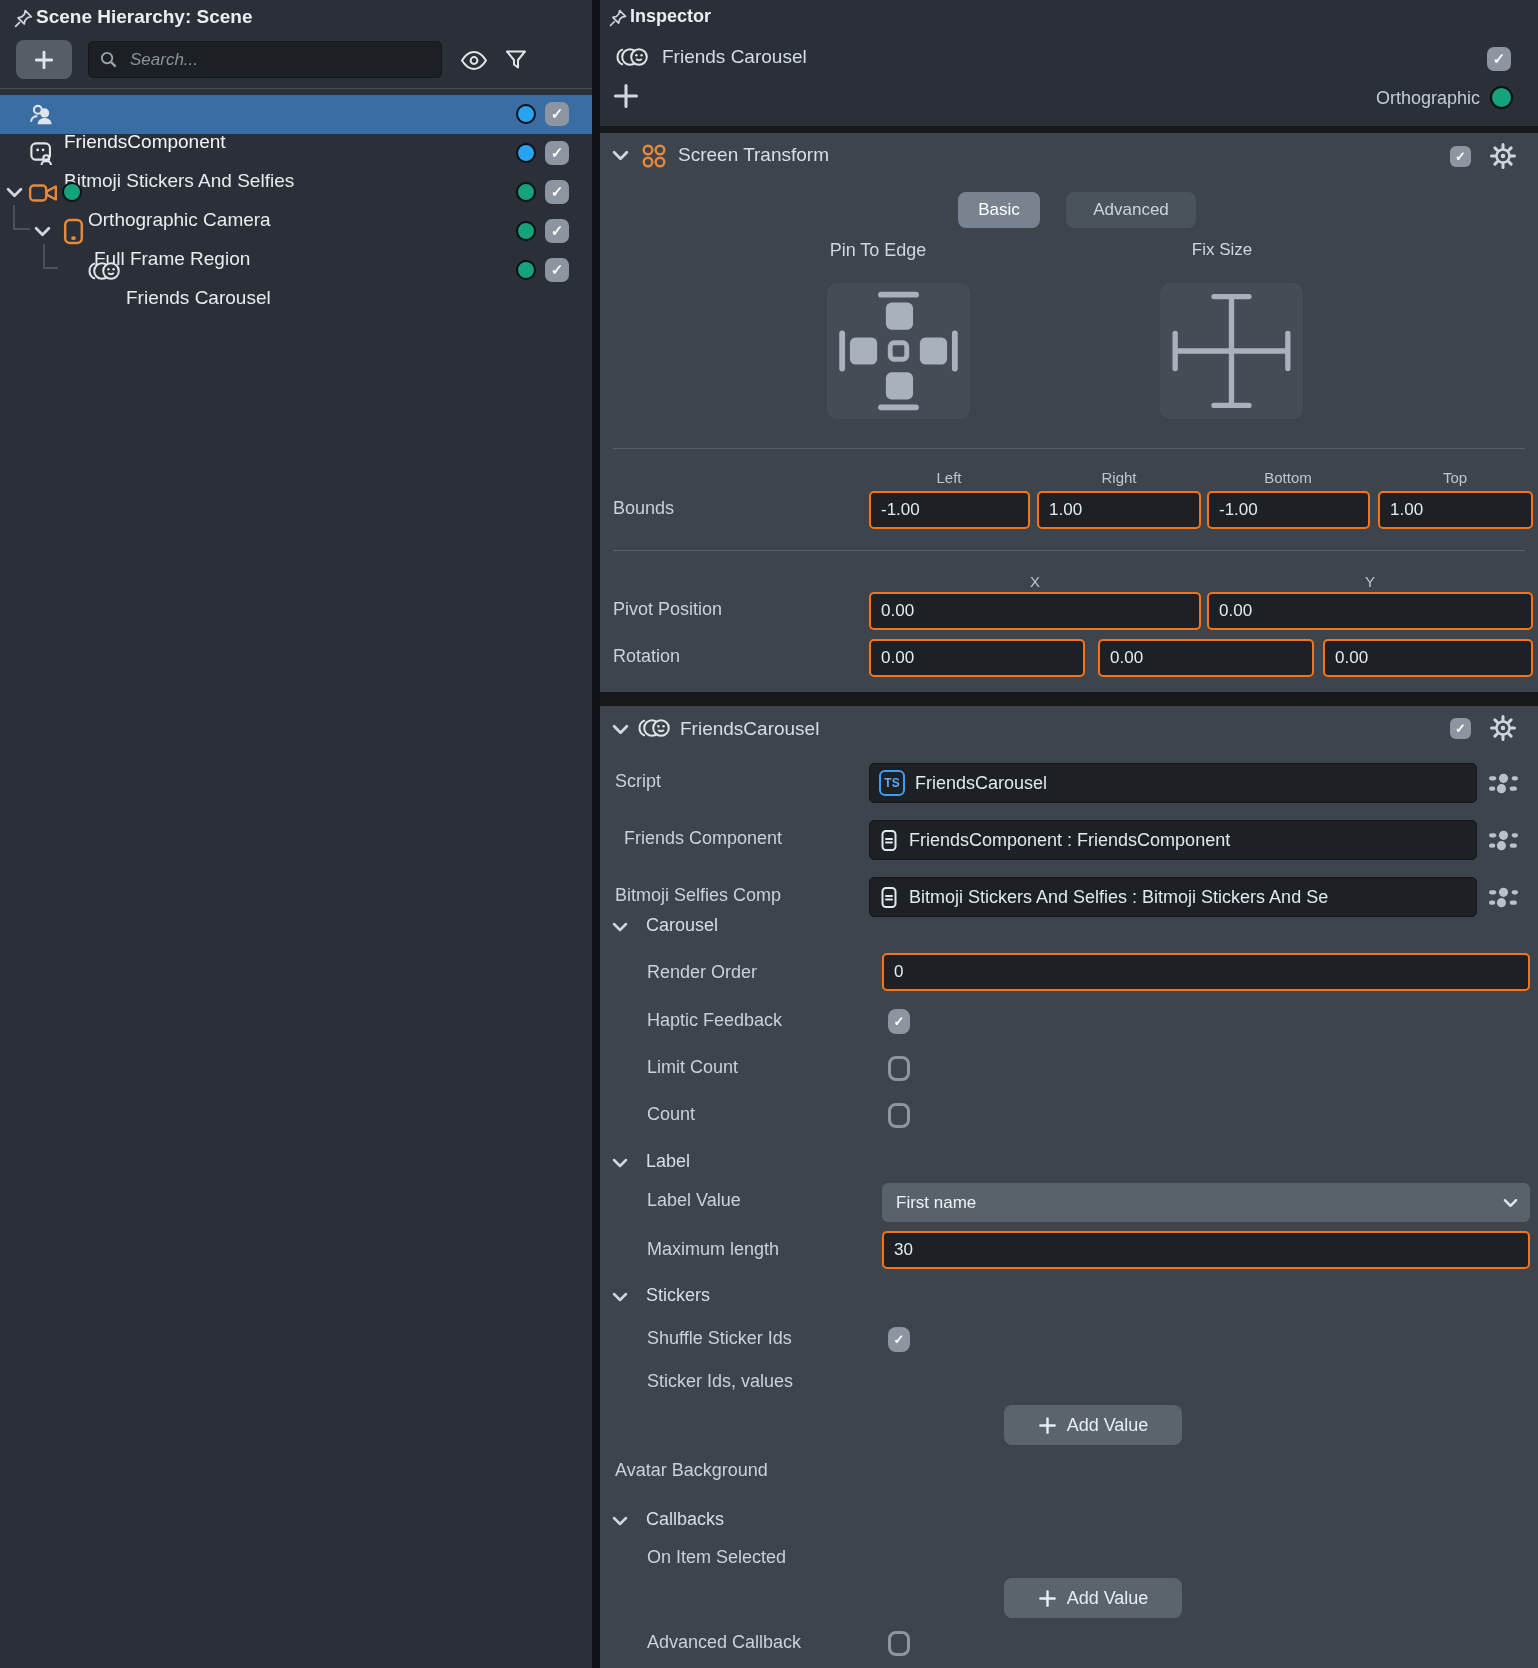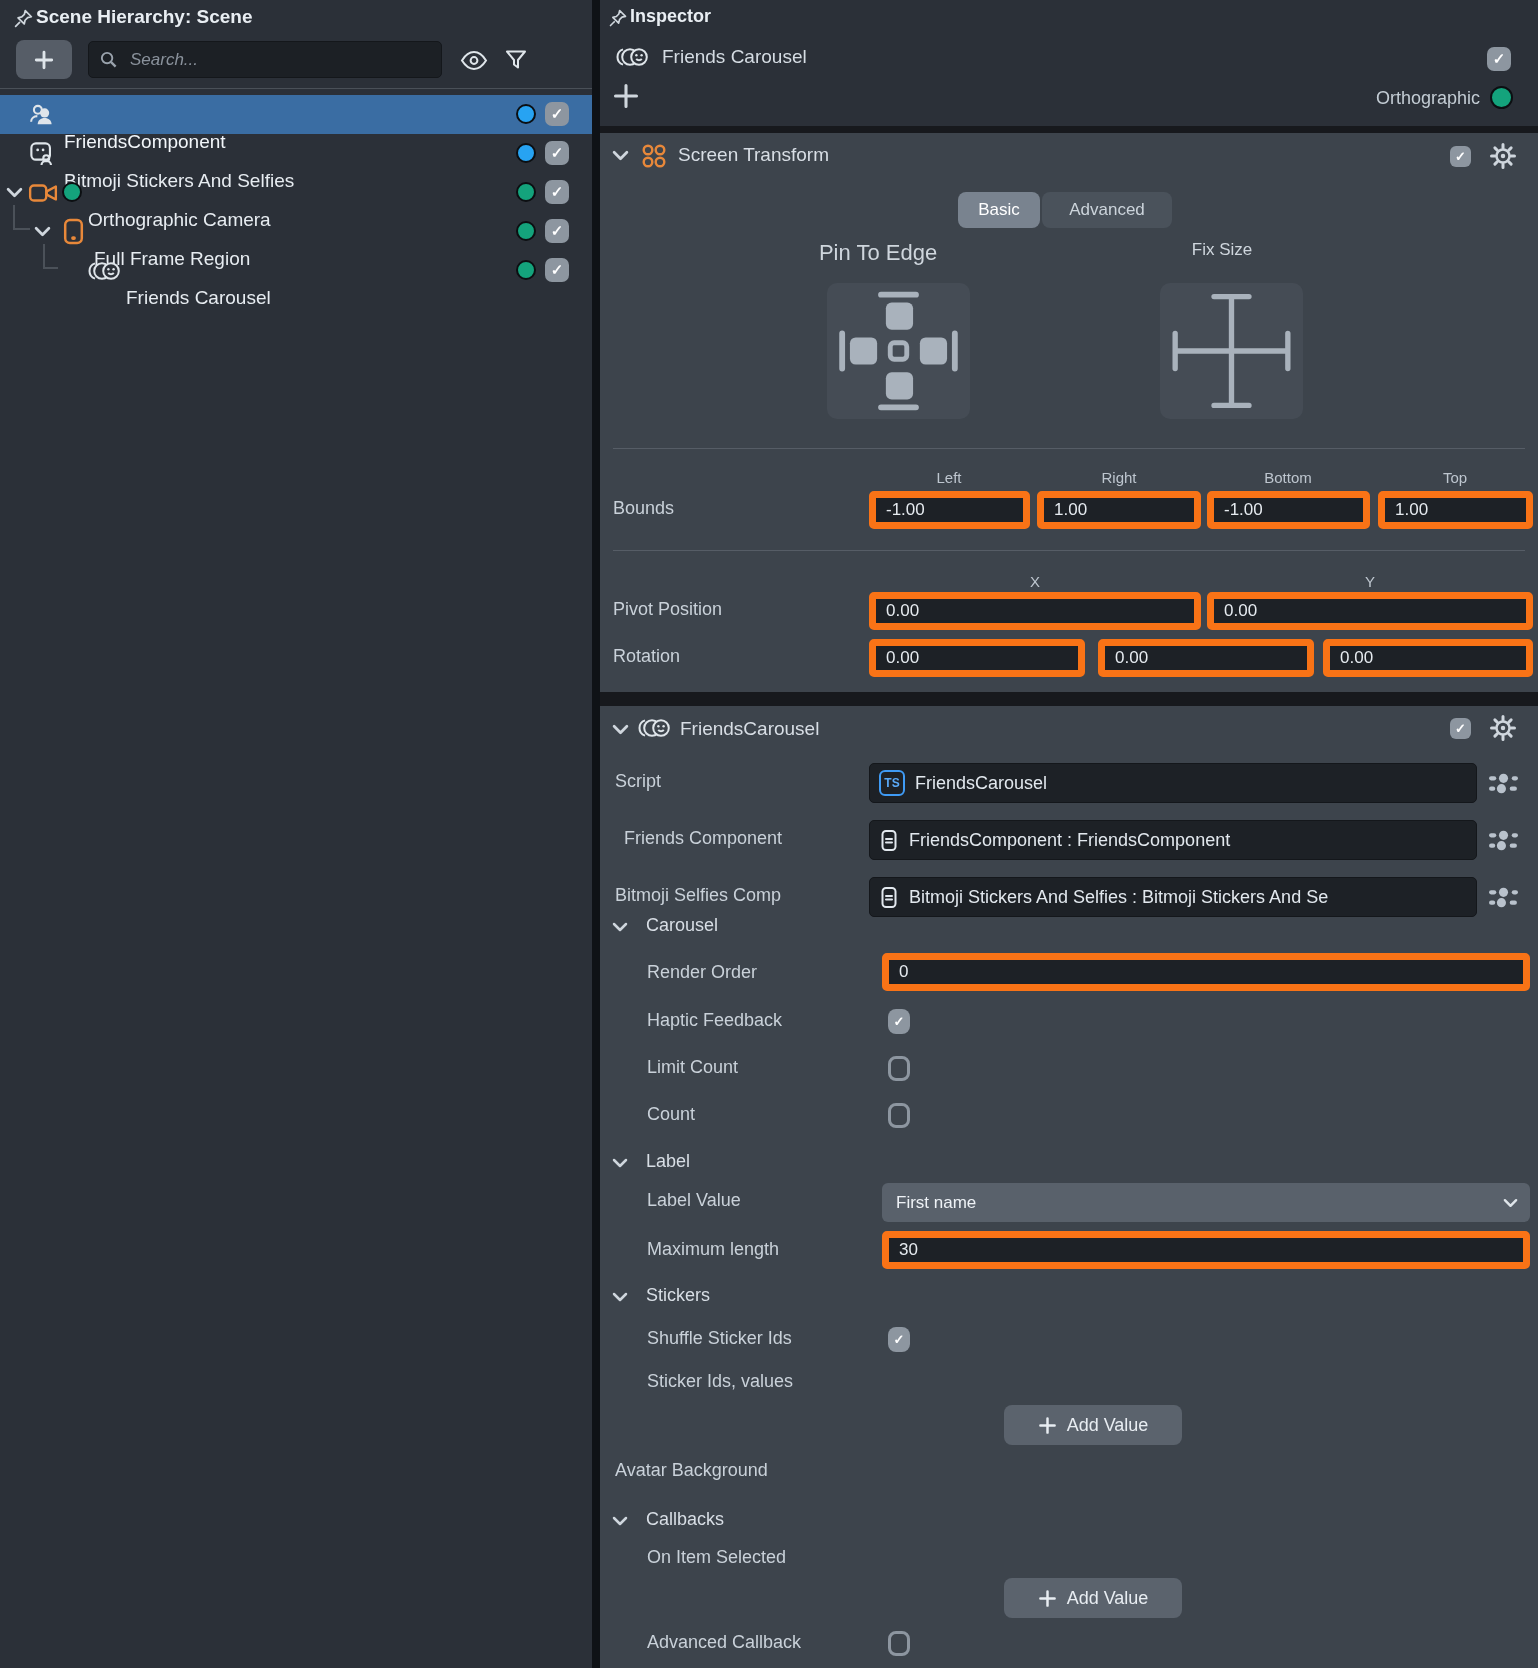--- a/index.html
+++ b/index.html
@@ -42,27 +42,27 @@
   .blk{position:absolute;left:0;width:938px;background:#3d444c;}
   .blk-head{top:0;height:126px;background:#2b3038;}
   .blk-st{top:133px;height:559px;}
   .blk-fc{top:706px;height:962px;}
   .insp-title{position:absolute;left:30px;top:6px;font-size:18px;font-weight:bold;color:#e9eef3;}
   .obj-name{position:absolute;left:62px;top:46px;font-size:19px;color:#d5dce3;white-space:nowrap;}
   .proj-lbl{position:absolute;left:700px;width:180px;top:88px;text-align:right;font-size:18px;color:#c3ccd4;}
   .sec-title{position:absolute;font-size:19px;color:#d8dee5;white-space:nowrap;}
   .lbl{position:absolute;font-size:18px;color:#c9d1d9;white-space:nowrap;}
   .minilbl{position:absolute;width:200px;text-align:center;font-size:15px;color:#bec6cf;}
-  .num{position:absolute;height:38px;background:#1d2126;border:7px solid #f97316;border-radius:5px;color:#e6ebf0;font-size:17px;padding:0 10px;font-family:inherit;outline:none;}
+  .num{position:absolute;height:38px;background:#1d2126;border:2px solid #f97316;border-radius:5px;color:#e6ebf0;font-size:17px;padding:0 10px;font-family:inherit;outline:none;}
   .objfield{position:absolute;height:40px;background:#1d2126;border:1px solid #14171b;border-radius:5px;display:flex;align-items:center;gap:10px;padding:0 9px;overflow:hidden;font-size:18px;color:#e2e8ee;white-space:nowrap;cursor:pointer;}
   .dd{position:absolute;background:#59616b;border-radius:6px;display:flex;align-items:center;padding:0 14px;font-size:17px;color:#eef2f6;cursor:pointer;}
   .dd .ddchev{position:absolute;right:12px;top:50%;transform:translateY(-50%);color:#dfe5ea;}
   .tab{position:absolute;height:36px;border-radius:8px;display:flex;align-items:center;justify-content:center;font-size:17px;cursor:pointer;}
   .tab.sel{background:#79838f;color:#ffffff;}
-  .tab.unsel{background:#4a525b;color:#ccd4db;}
+  .tab.unsel{background:#4a525b;color:#ccd4db;margin-left:24px;}
   .widget{position:absolute;width:143px;height:136px;background:#454c55;border-radius:10px;cursor:pointer;}
   .hline{position:absolute;height:1px;background:#565d66;}
   .addbtn{position:absolute;width:178px;height:40px;background:#5b636d;border-radius:8px;display:flex;align-items:center;justify-content:center;gap:10px;color:#e8edf2;font-size:18px;cursor:pointer;}
   .chev{position:absolute;color:#cfd6dd;cursor:pointer;}
   .icbtn{position:absolute;color:#cfd6dd;cursor:pointer;}
   .ts-badge{width:26px;height:26px;border:2px solid #3f9bf5;border-radius:6px;color:#5aa9f7;font-size:12px;font-weight:bold;display:flex;align-items:center;justify-content:center;flex:none;}
   svg{display:block;}
 </style>
 </head>
 <body>
@@ -246,21 +246,21 @@
         <svg width="30" height="30" viewBox="0 0 24 24" fill="none" stroke="currentColor" stroke-width="2">
             <circle cx="12" cy="12" r="5.2"></circle>
             <circle cx="12" cy="12" r="1.8" fill="currentColor" stroke="none"></circle>
             <path d="M12 2.8v3M12 18.2v3M2.8 12h3M18.2 12h3M5.5 5.5l2.1 2.1M16.4 16.4l2.1 2.1M18.5 5.5l-2.1 2.1M7.6 16.4l-2.1 2.1" stroke-width="2.4" stroke-linecap="round"></path>
           </svg>
       </span>
 
       <div class="tab sel" style="left:358px;top:59px;width:82px">Basic</div>
       <div class="tab unsel" style="left:442px;top:59px;width:130px">Advanced</div>
 
-      <div class="minilbl" style="left:178px;top:107px;font-size:22px;color:#cfd6dd">Pin To Edge</div>
+      <div class="minilbl" style="left:178px;top:107px;font-size:18px;color:#cfd6dd">Pin To Edge</div>
       <div class="minilbl" style="left:522px;top:107px;font-size:17px;color:#cfd6dd">Fix Size</div>
 
       <div class="widget" style="left:227px;top:150px">
         <svg width="143" height="136" viewBox="0 0 140 140">
           <g stroke="#a9b2bc" stroke-width="6" stroke-linecap="round">
               <path d="M52 12h36M12 52v36M128 52v36M52 128h36" fill="none"></path>
             </g>
           <g fill="#a9b2bc">
               <rect x="57" y="20" width="28" height="28" rx="6"></rect>
               <rect x="20" y="56" width="28" height="28" rx="6"></rect>

